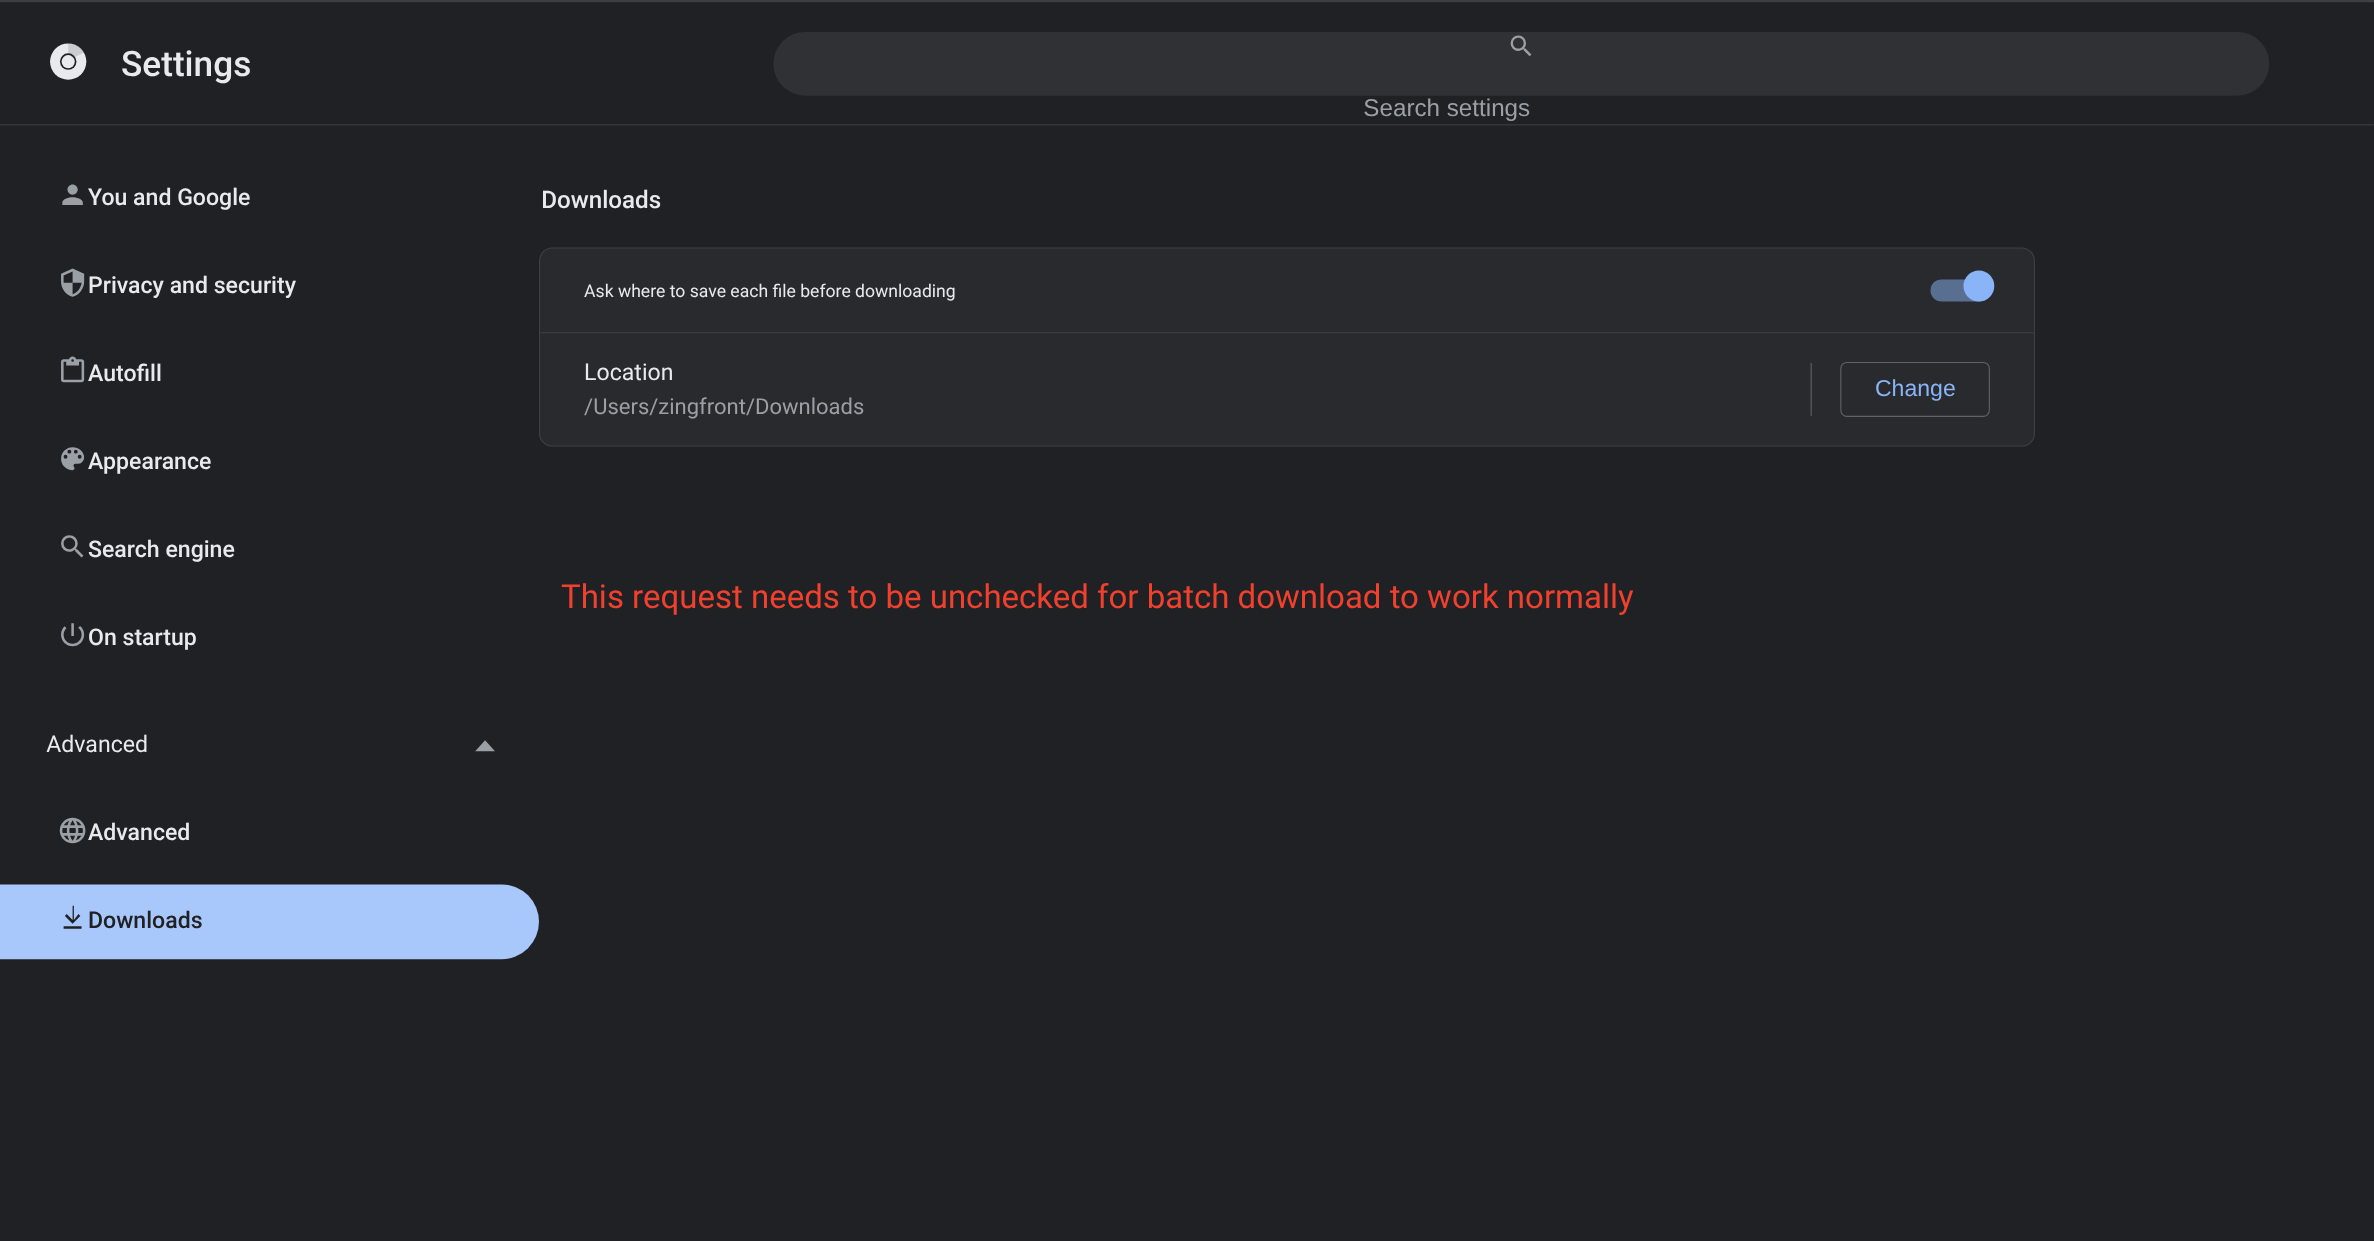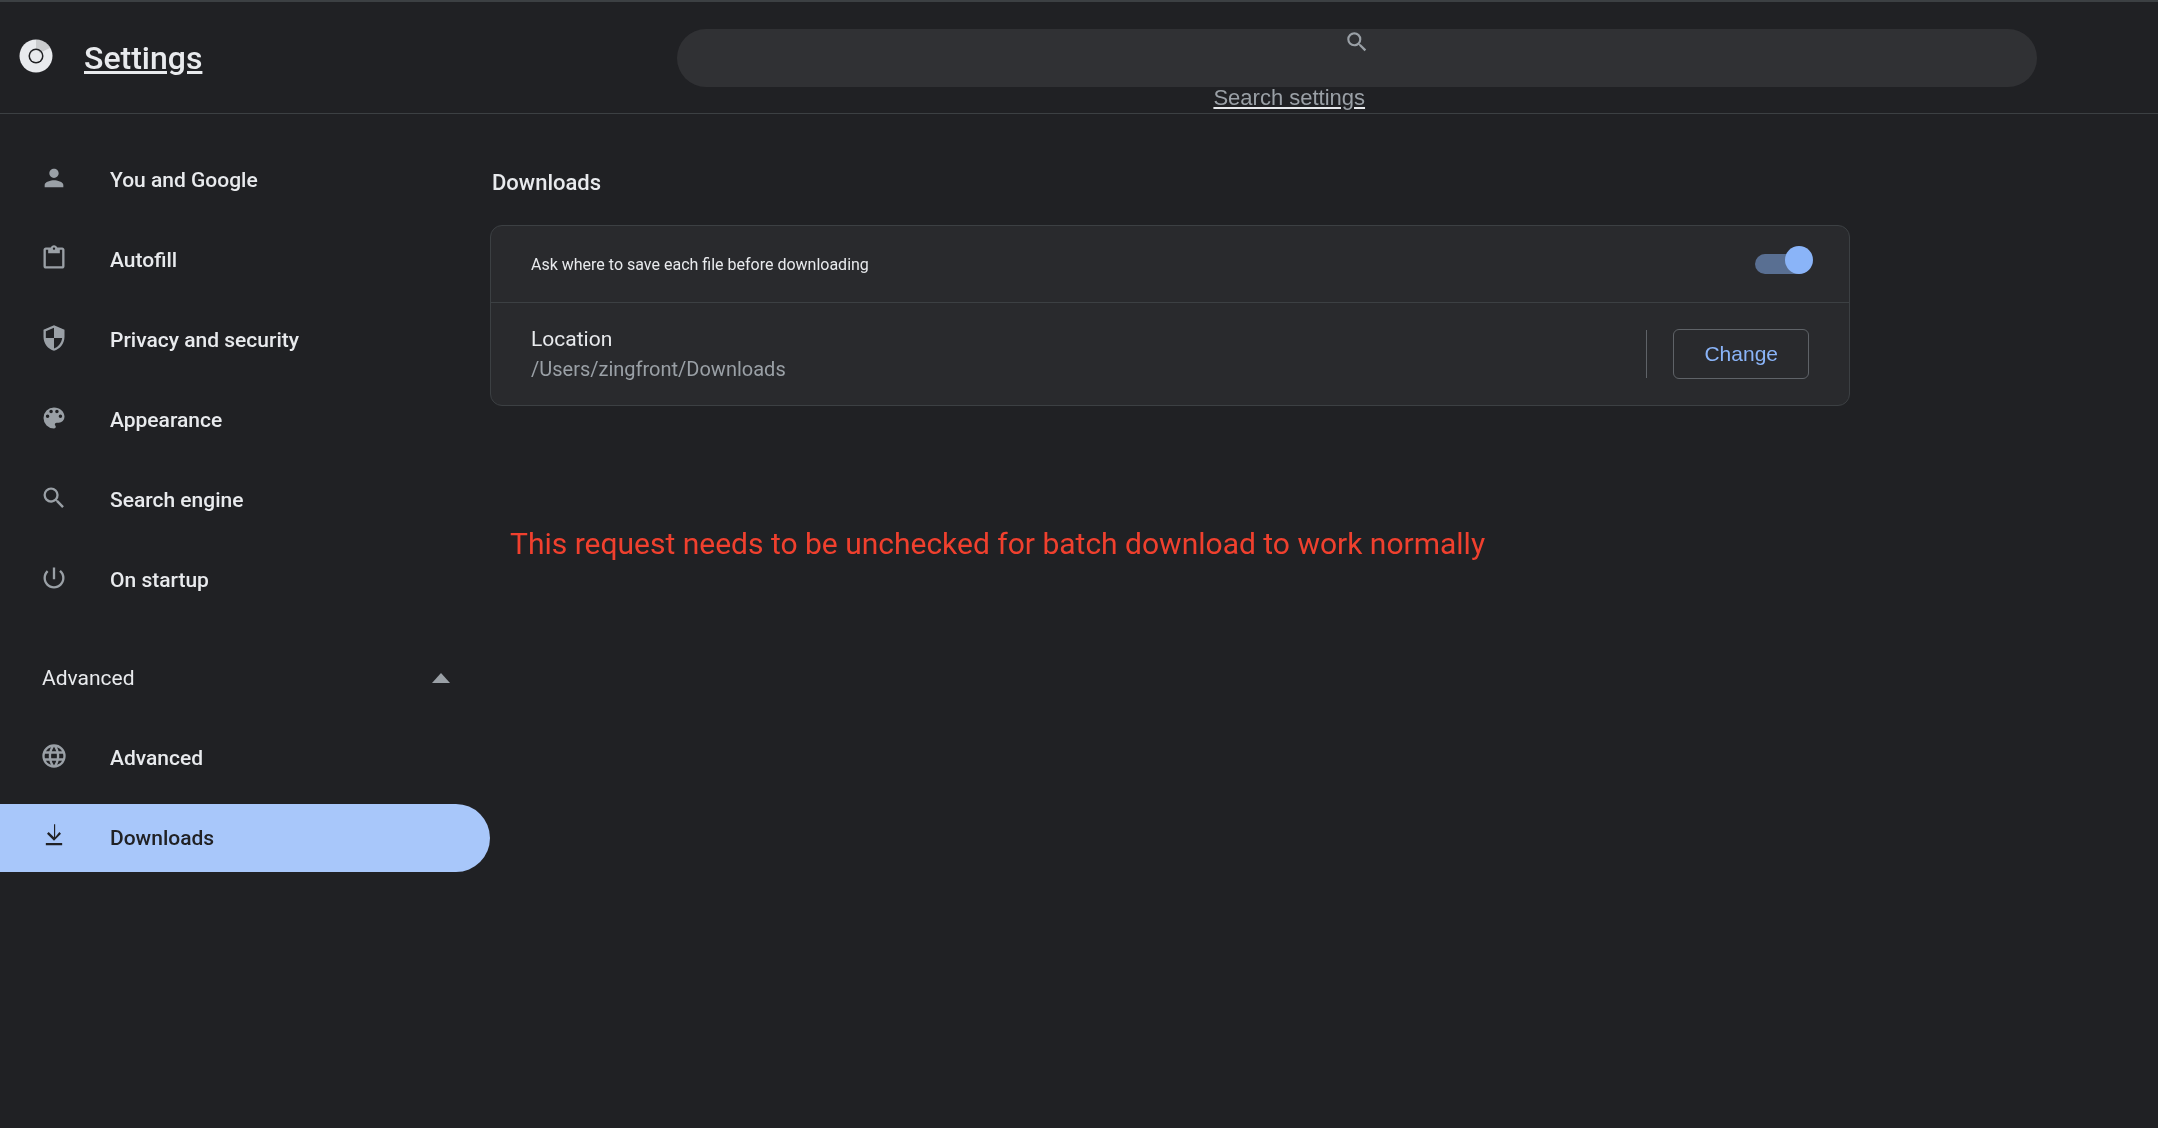--- a/index.html
+++ b/index.html
@@ -9,23 +9,22 @@
     font-family: Roboto, "Segoe UI", Arial, sans-serif;
     width: 2158px;
     height: 1128px;
     overflow: hidden;
     border-top: 2px solid #3c4043;
   }
   .header {
     display: flex;
     align-items: center;
     height: 112px;
-    padding: 0 24px 0 18px;
+    padding: 0 24px 0 44px;
     border-bottom: 1px solid #3c4043;
-    text-decoration: underline;
   }
   .header-left {
     display: flex;
     align-items: center;
     gap: 30px;
   }
   .chrome-logo {
     width: 36px;
     height: 36px;
   }
@@ -60,22 +59,21 @@
   .layout { display: flex; height: calc(100% - 114px); }
 
   .sidebar {
     width: 490px;
     padding-top: 20px;
   }
   .nav-item {
     display: flex;
     align-items: center;
     height: 68px;
-    padding-left: 40px;
-    gap: 42px;
+    padding-left: 52px;
     cursor: pointer;
     font-size: 21px;
     font-weight: 500;
     color: #e8eaed;
     margin: 12px 0;
   }
   .nav-item .nav-icon {
     width: 28px;
     height: 28px;
     fill: #9aa0a6;
@@ -203,30 +201,30 @@
 
     <div class="nav-item">
       <span><svg class="nav-icon" viewBox="0 0 24 24">
             <path d="M12 12c2.21 0 4-1.79 4-4s-1.79-4-4-4-4 1.79-4 4 1.79 4 4 4zm0 2c-2.67 0-8 1.34-8 4v2h16v-2c0-2.66-5.33-4-8-4z"></path>
           </svg></span>
       <span>You and Google</span>
     </div>
 
     <div class="nav-item">
       <span><svg class="nav-icon" viewBox="0 0 24 24">
+            <path d="M12 1L3 5v6c0 5.55 3.84 10.74 9 12 5.16-1.26 9-6.45 9-12V5l-9-4zm0 10.99h7c-.53 4.12-3.28 7.79-7 8.94V12H5V6.3l7-3.11v8.8z"></path>
+          </svg></span>
+      <span>Privacy and security</span>
+    </div>
+
+    <div class="nav-item">
+      <span><svg class="nav-icon" viewBox="0 0 24 24">
             <path d="M19 3h-4.18C14.4 1.84 13.3 1 12 1s-2.4.84-2.82 2H5c-1.1 0-2 .9-2 2v14c0 1.1.9 2 2 2h14c1.1 0 2-.9 2-2V5c0-1.1-.9-2-2-2zm-7 0c.55 0 1 .45 1 1s-.45 1-1 1-1-.45-1-1 .45-1 1-1zm7 16H5V5h2v3h10V5h2v14z"></path>
           </svg></span>
       <span>Autofill</span>
-    </div>
-
-    <div class="nav-item">
-      <span><svg class="nav-icon" viewBox="0 0 24 24">
-            <path d="M12 1L3 5v6c0 5.55 3.84 10.74 9 12 5.16-1.26 9-6.45 9-12V5l-9-4zm0 10.99h7c-.53 4.12-3.28 7.79-7 8.94V12H5V6.3l7-3.11v8.8z"></path>
-          </svg></span>
-      <span>Privacy and security</span>
     </div>
 
     <div class="nav-item">
       <span><svg class="nav-icon" viewBox="0 0 24 24">
             <path d="M12 3a9 9 0 00-9 9 9 9 0 009 9c.83 0 1.5-.67 1.5-1.5 0-.39-.15-.74-.39-1.01-.23-.26-.38-.61-.38-.99 0-.83.67-1.5 1.5-1.5H16a5 5 0 005-5c0-4.42-4.03-8-9-8zm-5.5 9a1.5 1.5 0 110-3 1.5 1.5 0 010 3zm3-4a1.5 1.5 0 110-3 1.5 1.5 0 010 3zm5 0a1.5 1.5 0 110-3 1.5 1.5 0 010 3zm3 4a1.5 1.5 0 110-3 1.5 1.5 0 010 3z"></path>
           </svg></span>
       <span>Appearance</span>
     </div>
 
     <div class="nav-item">

